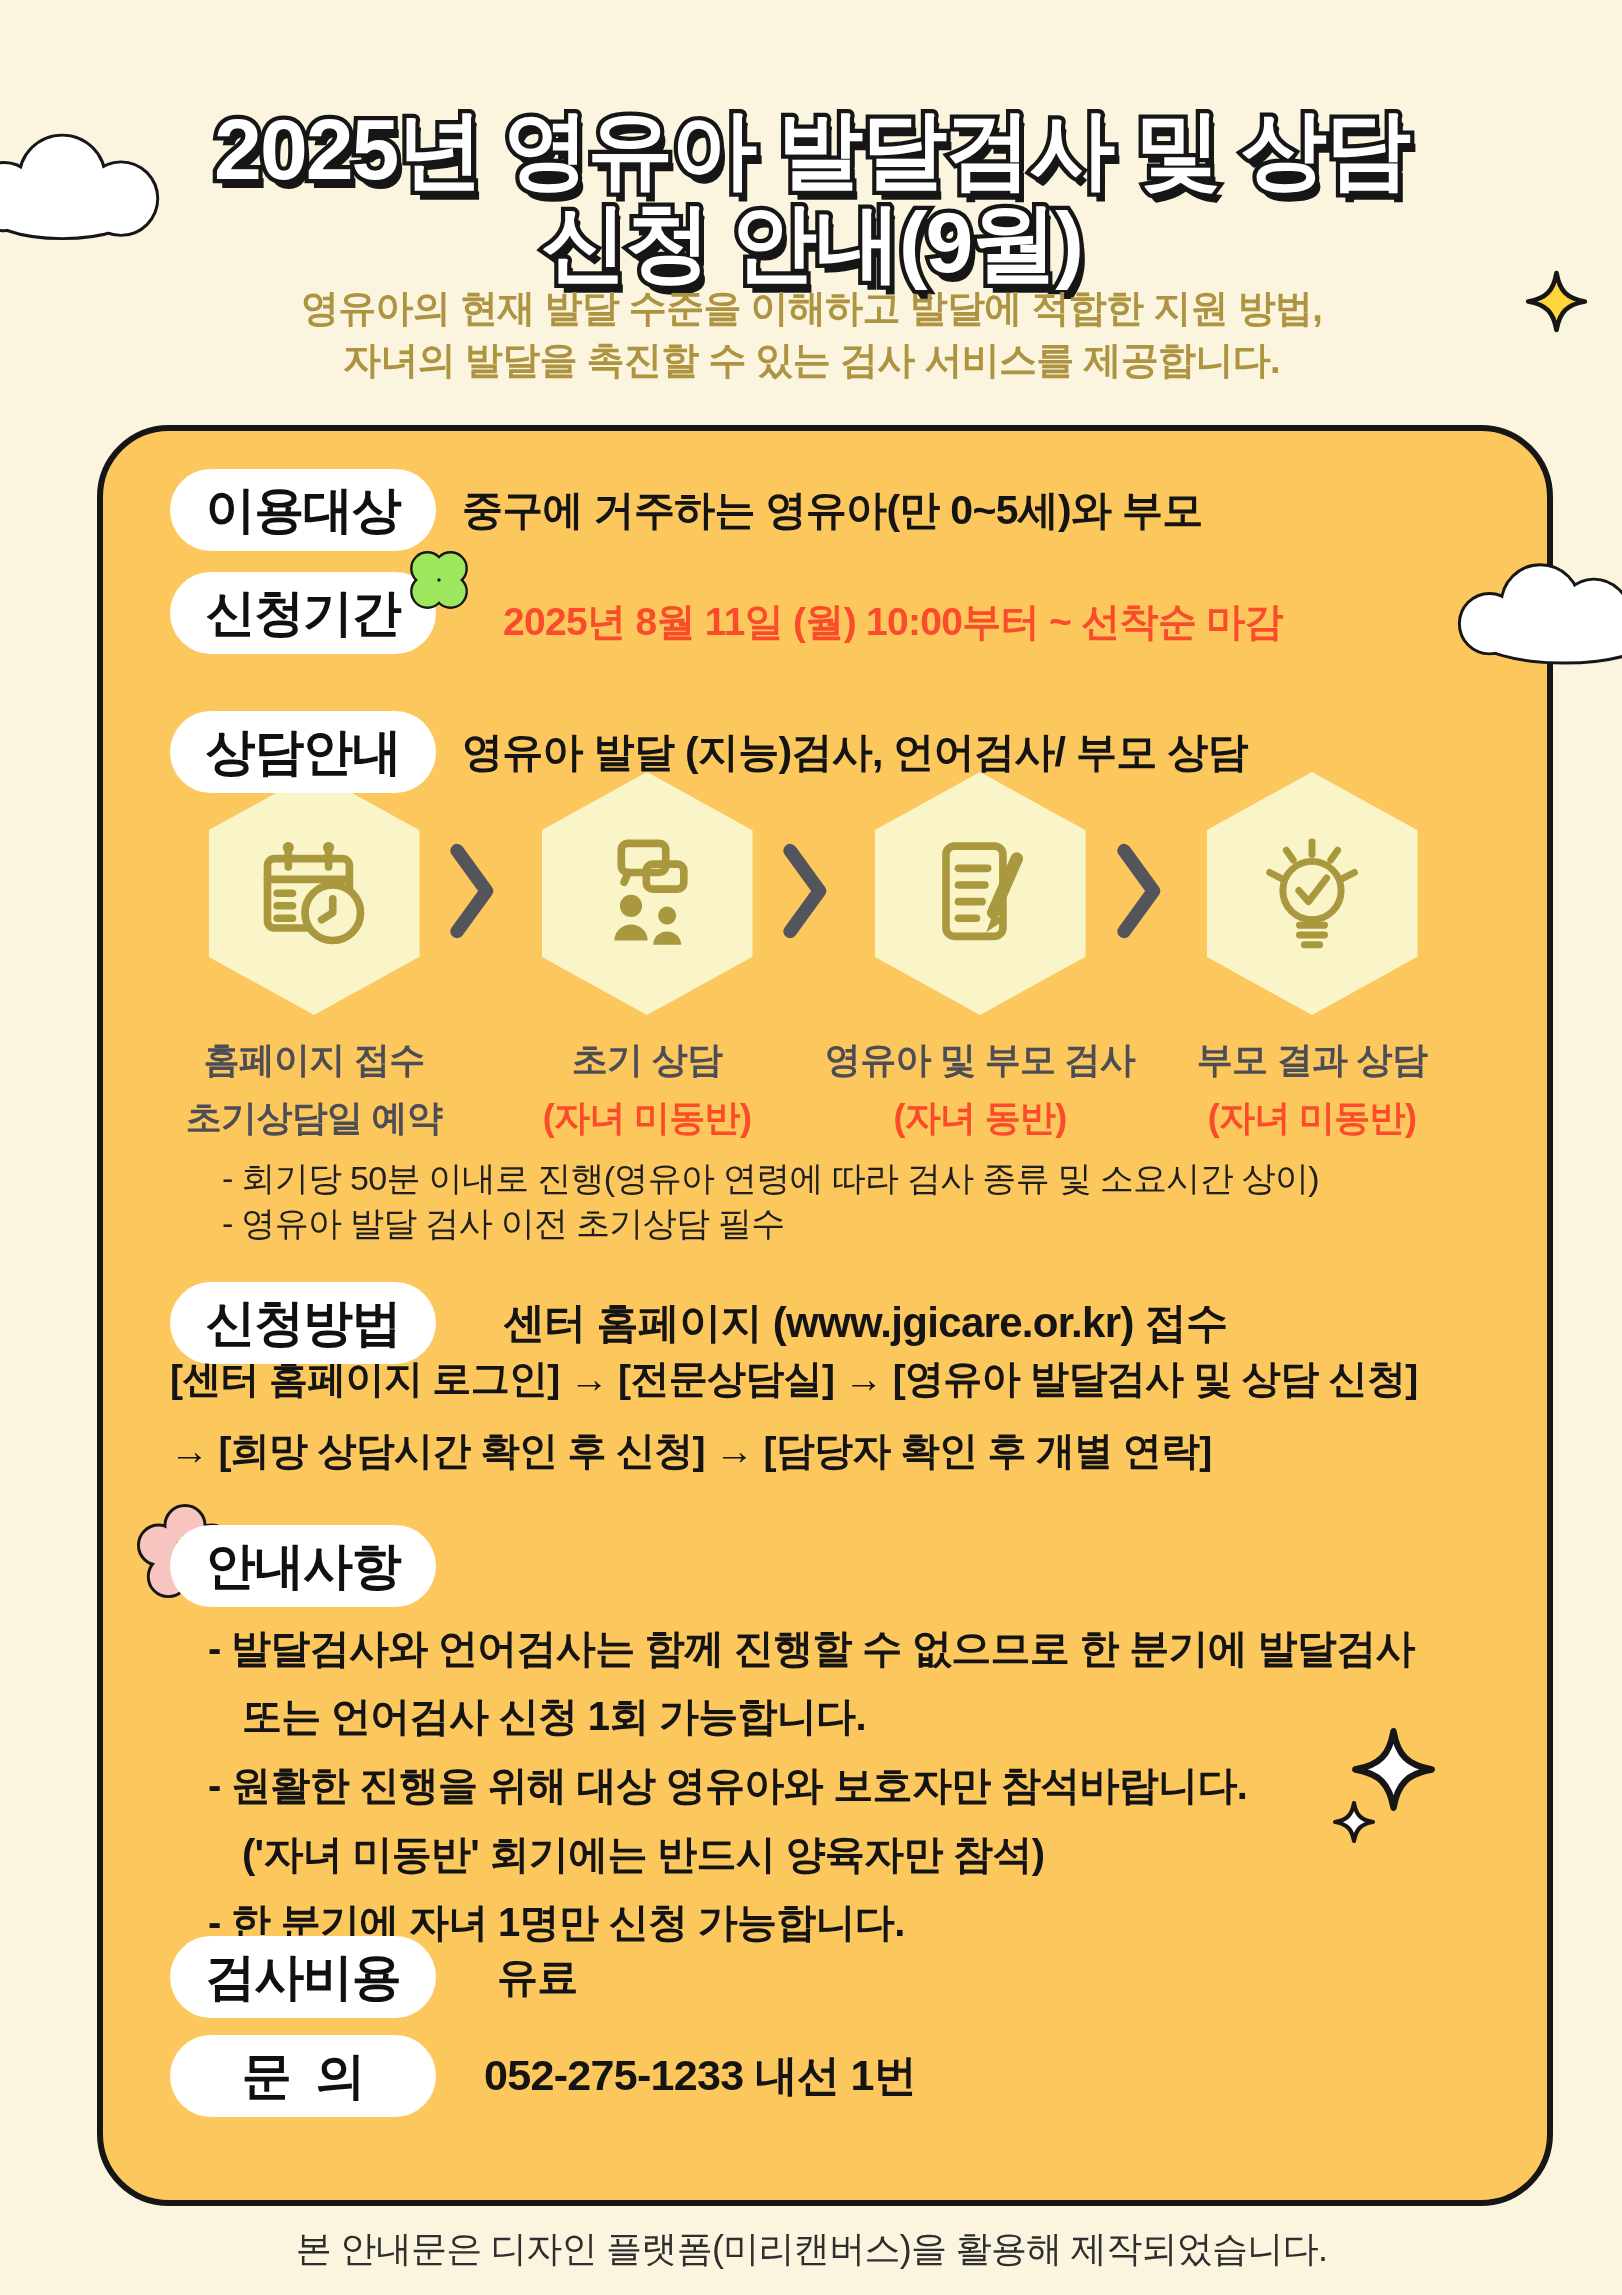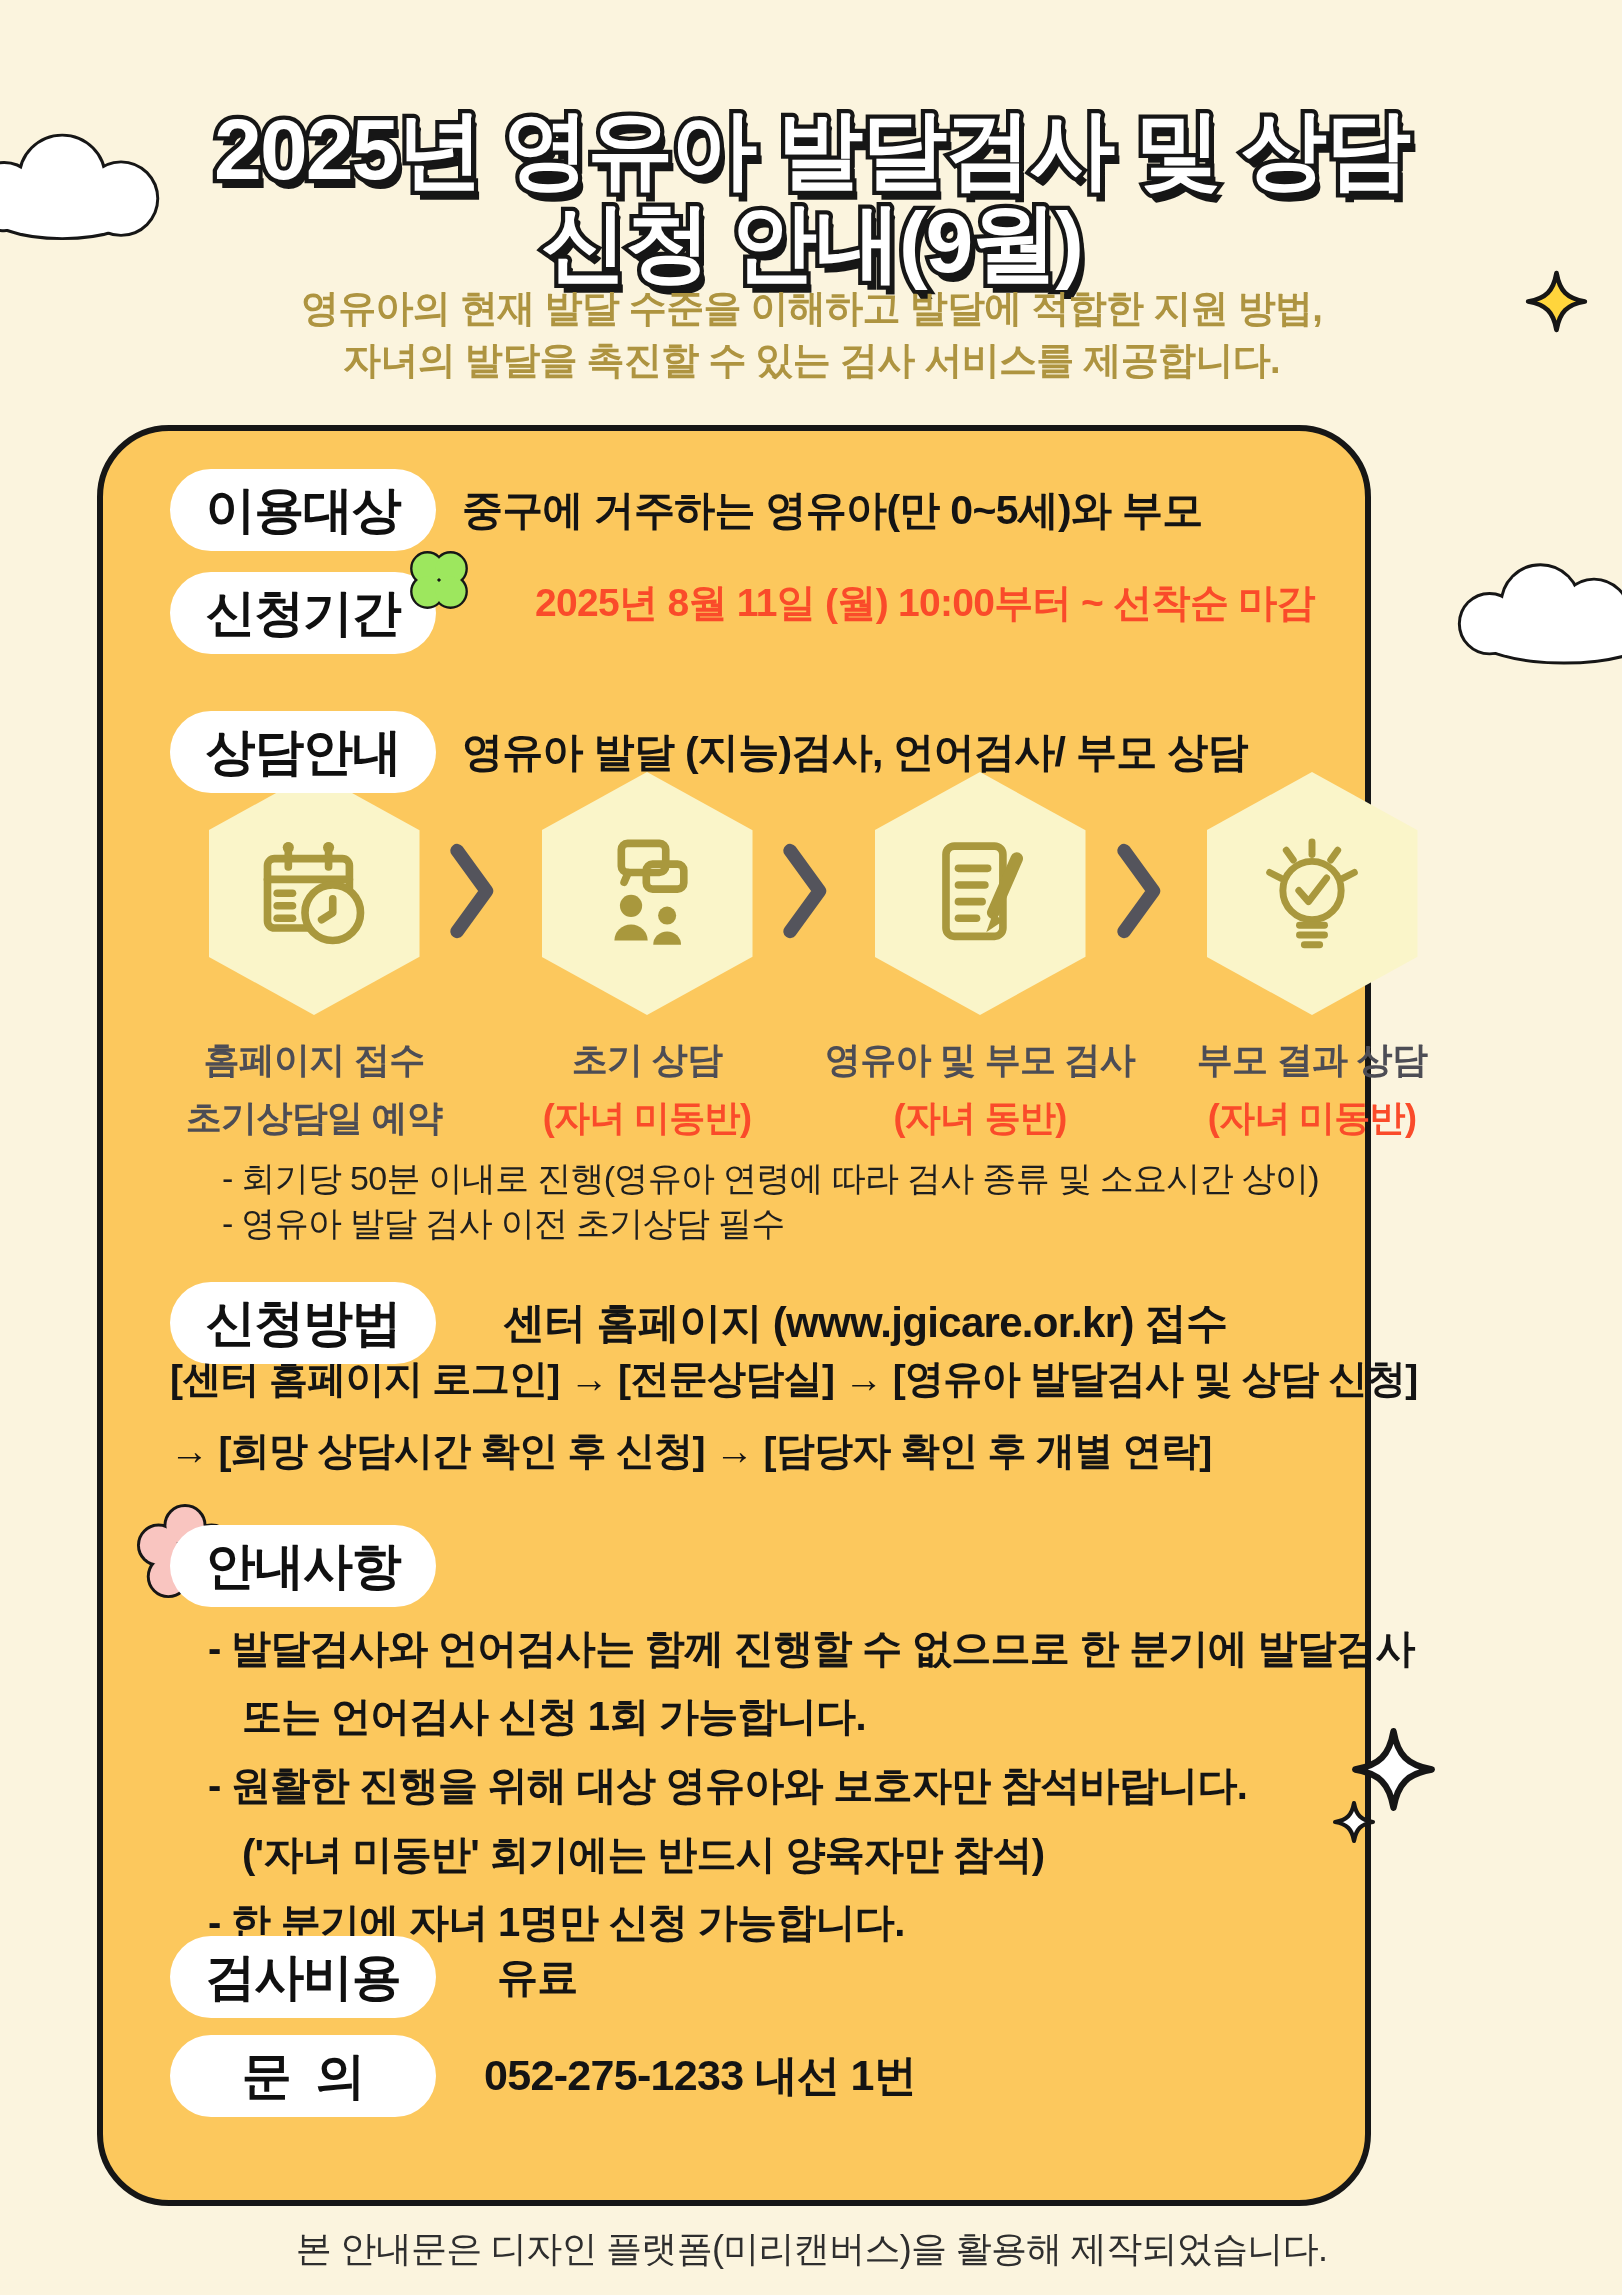--- a/index.html
+++ b/index.html
@@ -12,21 +12,21 @@
          text-shadow:5.2px 9.2px 0 #161616;white-space:nowrap;}
   .title.l1{top:92px;}
   .title.l2{top:185px;}
   .subtitle{position:absolute;left:0;width:1623px;text-align:center;font-size:38px;
             font-weight:700;color:#AE9440;letter-spacing:-0.7px;white-space:nowrap;}
   .subtitle.s1{top:283px;}
   .subtitle.s2{top:335px;}
   
   .abs{position:absolute;}
   
-  .card{position:absolute;left:97px;top:425px;width:1274px;height:1781px;
+  .card{position:absolute;left:97px;top:425px;width:1456px;height:1781px;
         background:#FCC85D;border:6.5px solid #161616;border-radius:72px;box-sizing:border-box;}
   .pill{position:absolute;left:67px;width:266px;height:82px;background:#ffffff;
         border-radius:42px;display:flex;align-items:center;justify-content:center;
         font-size:50px;font-weight:800;color:#101010;letter-spacing:-1.3px;z-index:2;white-space:pre;}
   .rowval{position:absolute;height:82px;display:flex;align-items:center;
           font-size:41px;font-weight:700;color:#141414;letter-spacing:-0.7px;white-space:nowrap;}
   .rowval.red{color:#FA4B2A;font-size:39px;}
   
   .step-col{position:absolute;width:314px;display:flex;flex-direction:column;align-items:center;}
   .hexagon{width:211px;height:243px;background:#FAF5C9;
@@ -95,21 +95,21 @@
         <circle cx="33" cy="67" r="22"></circle>
           <circle cx="67" cy="67" r="22"></circle>
       </g>
       <g fill="#9DE75E">
         <circle cx="33" cy="33" r="22"></circle>
           <circle cx="67" cy="33" r="22"></circle>
         <circle cx="33" cy="67" r="22"></circle>
           <circle cx="67" cy="67" r="22"></circle>
       </g>
     </svg>
-    <div class="rowval red" style="left:400px;top:131px;margin-left:32px;">2025년 8월 11일 (월) 10:00부터 ~ 선착순 마감</div>
+    <div class="rowval red" style="left:400px;top:150px;">2025년 8월 11일 (월) 10:00부터 ~ 선착순 마감</div>
 
     <div class="pill" style="top:280px;">상담안내</div>
     <div class="rowval" style="left:359px;top:280px;">영유아 발달 (지능)검사, 언어검사/ 부모 상담</div>
 
     <div class="step-col" style="left:54px;top:341px;">
       <div class="hexagon">
         <svg width="118" height="118" viewBox="0 0 170 170" fill="none" stroke="#A9983D" stroke-width="11" stroke-linecap="round" stroke-linejoin="round">
           <rect x="18" y="34" width="118" height="100" rx="10"></rect>
           <line x1="18" y1="64" x2="136" y2="64"></line>
           <line x1="48" y1="16" x2="48" y2="46"></line>

